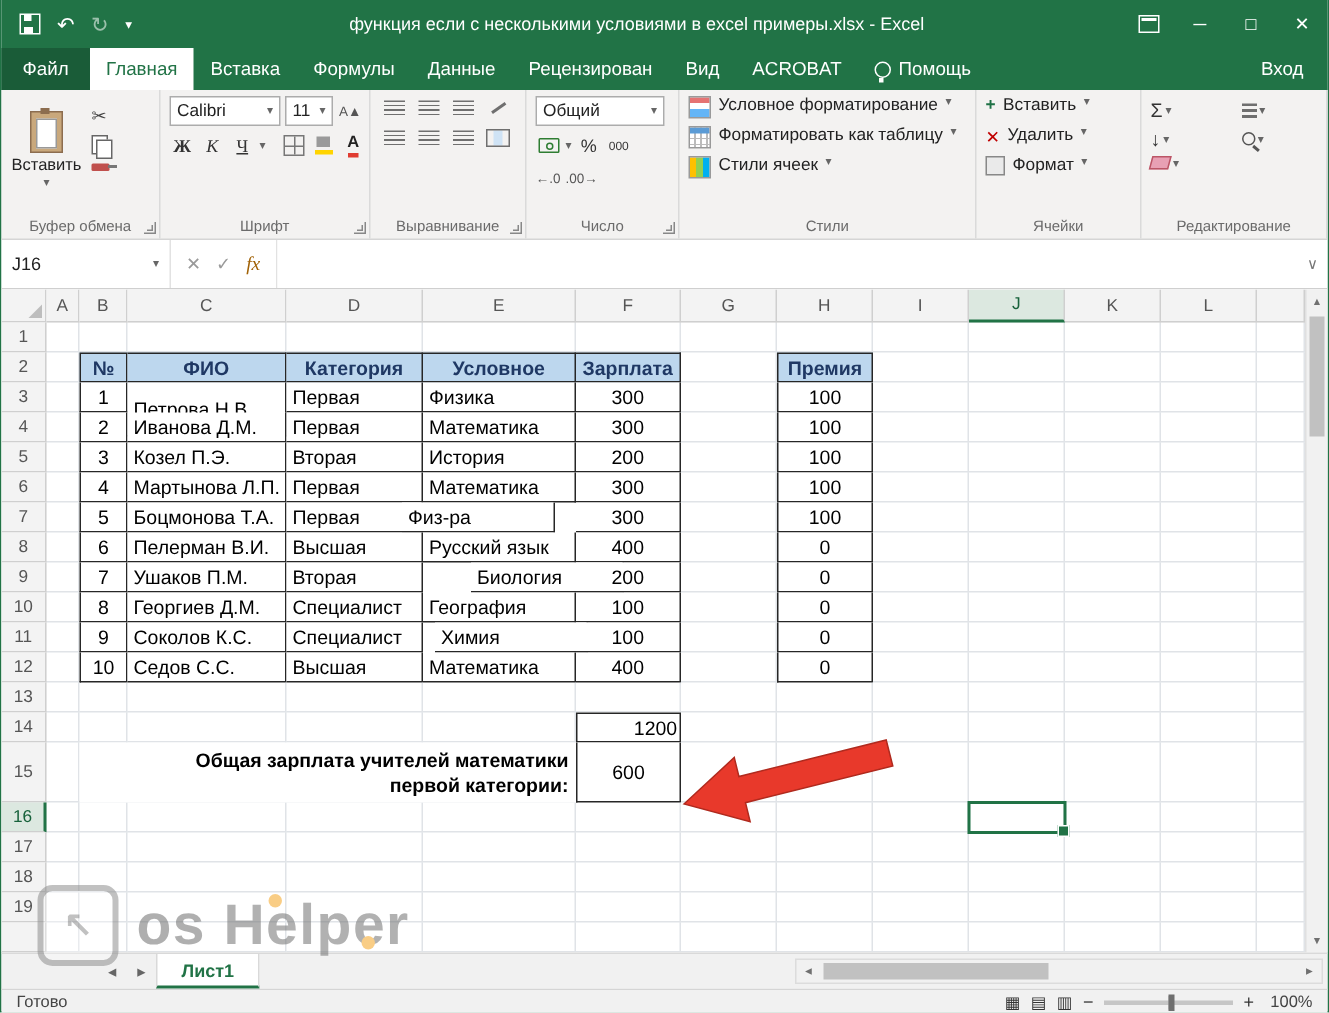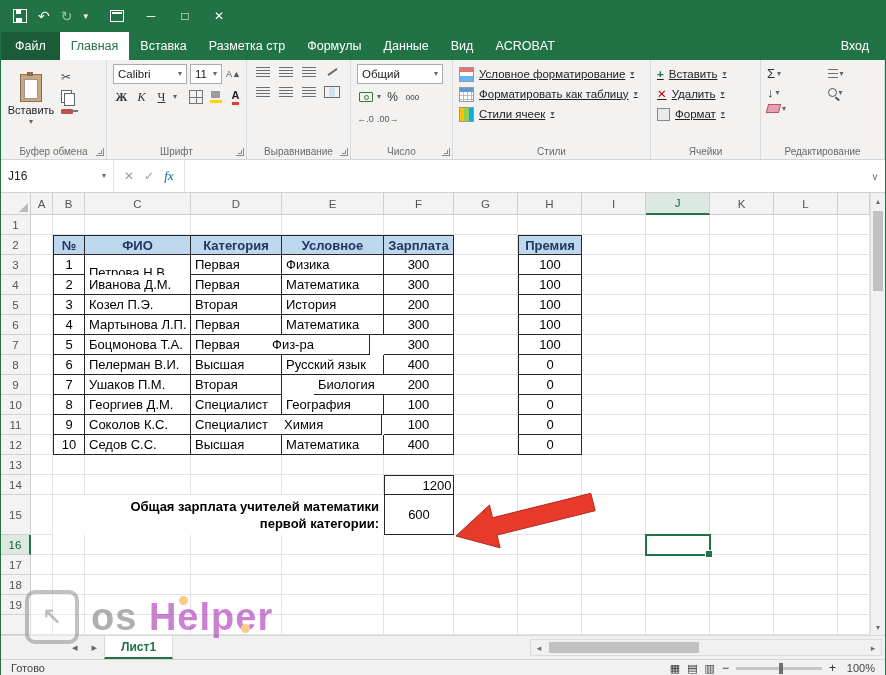--- a/index.html
+++ b/index.html
@@ -68,21 +68,21 @@
   .ic-fontcolor { font-size:11px; font-weight:bold; color:#222; position:relative; display:inline-block; line-height:1; padding-bottom:4px; }
   .ic-fontcolor::after { content:""; position:absolute; left:0; bottom:0; width:100%; height:3px; background:#E03C31; }
   .albtn { width:20px; height:16px; display:inline-flex; align-items:center; justify-content:center; }
   .albars { width:14px; height:10px; background:repeating-linear-gradient(to bottom,#6f6f6f 0 1px,transparent 1px 3px); }
   .ic-orient { width:12px; height:12px; position:relative; display:inline-block; }
   .ic-orient::after { content:""; position:absolute; left:1px; top:5px; width:11px; height:2px; background:#6f6f6f; transform:rotate(-35deg); }
   .ic-merge { width:14px; height:10px; border:1px solid #6f6f6f; display:inline-block; background:linear-gradient(#CFE3F5,#CFE3F5) center/6px 100% no-repeat; }
   .ic-money { width:12px; height:8px; border:1px solid #2E7D32; border-radius:1px; position:relative; display:inline-block; }
   .ic-money::after { content:""; position:absolute; left:4px; top:2px; width:3px; height:3px; border:1px solid #2E7D32; border-radius:50%; }
   .zeros { font-size:8px; letter-spacing:0; color:#333; }
-  .stylerow, .cellrow { display:flex; align-items:center; gap:5px; height:20px; font-size:11.5px; color:#222; white-space:nowrap;text-decoration:underline; }
+  .stylerow, .cellrow { display:flex; gap:5px; height:20px; font-size:11.5px; color:#222; white-space:nowrap; }
   .ic-cond { width:13px; height:13px; border:1px solid #999; background:linear-gradient(to bottom,#E57373 0 4px,#fff 4px 8px,#64B5F6 8px); }
   .ic-table { width:13px; height:13px; border:1px solid #999; background:
       linear-gradient(#5B9BD5,#5B9BD5) top/100% 4px no-repeat,
       repeating-linear-gradient(to bottom,transparent 0 3px,#bbb 3px 4px),
       repeating-linear-gradient(to right,transparent 0 3px,#bbb 3px 4px); background-color:#fff; }
   .ic-cellstyles { width:13px; height:13px; border:1px solid #999; background:linear-gradient(90deg,#FFC000 0 33%,#92D050 33% 66%,#00B0F0 66%); }
   .ic-insert { color:#1E7145; font-weight:bold; }
   .ic-delete { color:#C00000; font-weight:bold; }
   .ic-formatsq { width:11px; height:11px; border:1px solid #888; background:#EAEAEA; display:inline-block; }
   .editgrid { display:grid; grid-template-columns:1fr 1fr; gap:4px 8px; padding-top:2px; }
@@ -90,21 +90,21 @@
   .ic-sort { width:10px; height:10px; background:repeating-linear-gradient(to bottom,#6f6f6f 0 1.5px,transparent 1.5px 4px); }
   .ic-find { width:7px; height:7px; border:1.5px solid #555; border-radius:50%; position:relative; display:inline-block; }
   .ic-find::after { content:""; position:absolute; right:-4px; bottom:-3px; width:5px; height:1.5px; background:#555; transform:rotate(40deg); }
   .ic-eraser { width:11px; height:7px; background:#E8A0B4; border:1px solid #B56; transform:skewX(-15deg); display:inline-block; }
 
   
   .formulabar { height:32px; flex:0 0 32px; background:#fff; border-bottom:1px solid #CFCFCF; display:flex; align-items:stretch; font-size:12px; }
   .namebox { width:98px; display:flex; align-items:center; justify-content:space-between; padding:0 7px; color:#222; border-right:1px solid #E2E2E2; }
   .fbtns { display:flex; align-items:center; gap:10px; padding:0 10px; border-right:1px solid #E2E2E2; }
   .graybtn { color:#9a9a9a; font-size:12px; }
-  .fxs { color:#0369a1; font-style:italic; font-family:"Liberation Serif","DejaVu Serif",serif; font-size:13px; }
+  .fxs { color:#a16207; font-style:italic; font-family:"Liberation Serif","DejaVu Serif",serif; font-size:13px; }
   .finput { flex:1; background:#fff; }
   .fexpand { width:20px; display:flex; align-items:center; justify-content:center; color:#777; font-size:10px; }
 
   
   .gridwrap { position:relative; height:442px; flex:0 0 442px; background:#fff; overflow:hidden; }
   #grid { position:absolute; left:0; top:0; width:869px; height:442px; }
   #grid > div { position:absolute; box-sizing:border-box; }
   .gcell { border-right:1px solid #E0E3E7; border-bottom:1px solid #E0E3E7; }
   .hcell { background:#F3F3F3; border-right:1px solid #CFCFCF; border-bottom:1px solid #CFCFCF;
            color:#555; font-size:11.5px; display:flex; align-items:center; justify-content:center; }
@@ -131,21 +131,21 @@
   .vthumb { position:absolute; left:2px; right:2px; top:18px; height:80px; background:#C1C1C1; }
   .red-arrow { position:absolute; left:447px; top:291px; z-index:30; pointer-events:none; }
   .red-arrow polygon { fill:var(--arrow-red,#E8392B); stroke:#B02A1E; stroke-width:1; }
 
   
   .watermark { position:absolute; left:24px; top:590px; display:flex; align-items:center; gap:12px; opacity:.55; z-index:40; pointer-events:none; }
   .wm-logo { width:46px; height:46px; border:4px solid #8F8F8F; border-radius:10px; background:rgba(255,255,255,.55);
              display:flex; align-items:center; justify-content:center; color:#8F8F8F; font-size:24px; font-weight:bold; }
   .wm-text { position:relative; font-size:38px; font-weight:bold; letter-spacing:1px; line-height:46px; }
   .wm-a { color:#6F6F6F; }
-  .wm-b { color:#a21caf; }
+  .wm-b { color:#737373; }
   .wm-dot { position:absolute; width:9px; height:9px; border-radius:50%; background:var(--wm-orange,#F5A623); }
   .wm-dot.d1 { left:88px; top:2px; }
   .wm-dot.d2 { left:150px; top:30px; }
 
   
   .sheetbar { position:relative; height:24px; flex:0 0 24px; background:#F1F1F1; border-top:1px solid #D9D9D9;
               display:flex; align-items:stretch; font-size:12px; color:#444; padding-left:64px; box-sizing:border-box; }
   .snav { display:flex; align-items:center; padding:0 7px; color:#666; font-size:11px; }
   .sheettab { display:flex; align-items:center; padding:0 16px; background:#fff; color:var(--accent,#217346);
               font-weight:bold; border:1px solid #D9D9D9; border-top:none; border-bottom:2px solid var(--accent,#217346); box-sizing:border-box; }
@@ -171,39 +171,44 @@
 
 <div class="app">
 
   <div class="titlebar">
     <div class="qat">
       <span class="floppy"></span>
       <span class="ticon">↶</span>
       <span class="ticon dimmed">↻</span>
       <span class="ticon sm">▾</span>
     </div>
+    <div class="wtitle">функция если с несколькими условиями в excel примеры.xlsx - Excel</div>
     <div class="winctl">
       <span class="winbtn">
           <span class="rdo"></span>
         </span>
       <span class="winbtn">─</span>
       <span class="winbtn">□</span>
       <span class="winbtn">✕</span>
     </div>
   </div>
 
   <div class="tabrow">
     <div class="rtab file">Файл</div>
     <div class="rtab active">Главная</div>
     <div class="rtab">Вставка</div>
-    <div class="rtab">Разметка стр</div>
     <div class="rtab">Формулы</div>
     <div class="rtab">Данные</div>
+    <div class="rtab">Рецензирован</div>
     <div class="rtab">Вид</div>
     <div class="rtab">ACROBAT</div>
+    <div class="rtab help">
+      <span class="bulb"></span>
+      <span>Помощь</span>
+    </div>
     <div class="signin">Вход</div>
 
   </div>
 
   <div class="ribbon">
 
     <div class="rgroup" style="width:106px">
       <div class="grow-flex">
         <div class="bigbtn">
           <span class="clip-icon"></span>
@@ -516,21 +521,21 @@
         <div class="tcell ctr le" style="left: 517px; top: 202px; width: 64px; height: 20px;">0</div>
         <div class="gcell" style="left: 581px; top: 202px; width: 64px; height: 20px;"></div>
         <div class="gcell" style="left: 645px; top: 202px; width: 64px; height: 20px;"></div>
         <div class="gcell" style="left: 709px; top: 202px; width: 64px; height: 20px;"></div>
         <div class="gcell" style="left: 773px; top: 202px; width: 64px; height: 20px;"></div>
         <div class="gcell" style="left: 837px; top: 202px; width: 32px; height: 20px;"></div>
         <div class="gcell" style="left: 30px; top: 222px; width: 22px; height: 20px;"></div>
         <div class="tcell ctr le" style="left: 52px; top: 222px; width: 32px; height: 20px;">9</div>
         <div class="tcell" style="left: 84px; top: 222px; width: 106px; height: 20px;">Соколов К.С.</div>
         <div class="tcell" style="left: 190px; top: 222px; width: 91px; height: 20px;">Специалист</div>
-        <div class="tcell" style="left: 279px; top: 222px; width: 102px; height: 20px; text-align: center;">Химия</div>
+        <div class="tcell" style="left: 289px; top: 222px; width: 102px; height: 20px; text-align: center;">Химия</div>
         <div class="tcell ctr" style="left: 383px; top: 222px; width: 70px; height: 20px;">100</div>
         <div class="gcell" style="left: 453px; top: 222px; width: 64px; height: 20px;"></div>
         <div class="tcell ctr le" style="left: 517px; top: 222px; width: 64px; height: 20px;">0</div>
         <div class="gcell" style="left: 581px; top: 222px; width: 64px; height: 20px;"></div>
         <div class="gcell" style="left: 645px; top: 222px; width: 64px; height: 20px;"></div>
         <div class="gcell" style="left: 709px; top: 222px; width: 64px; height: 20px;"></div>
         <div class="gcell" style="left: 773px; top: 222px; width: 64px; height: 20px;"></div>
         <div class="gcell" style="left: 837px; top: 222px; width: 32px; height: 20px;"></div>
         <div class="gcell" style="left: 30px; top: 242px; width: 22px; height: 20px;"></div>
         <div class="tcell ctr le" style="left: 52px; top: 242px; width: 32px; height: 20px;">10</div>

